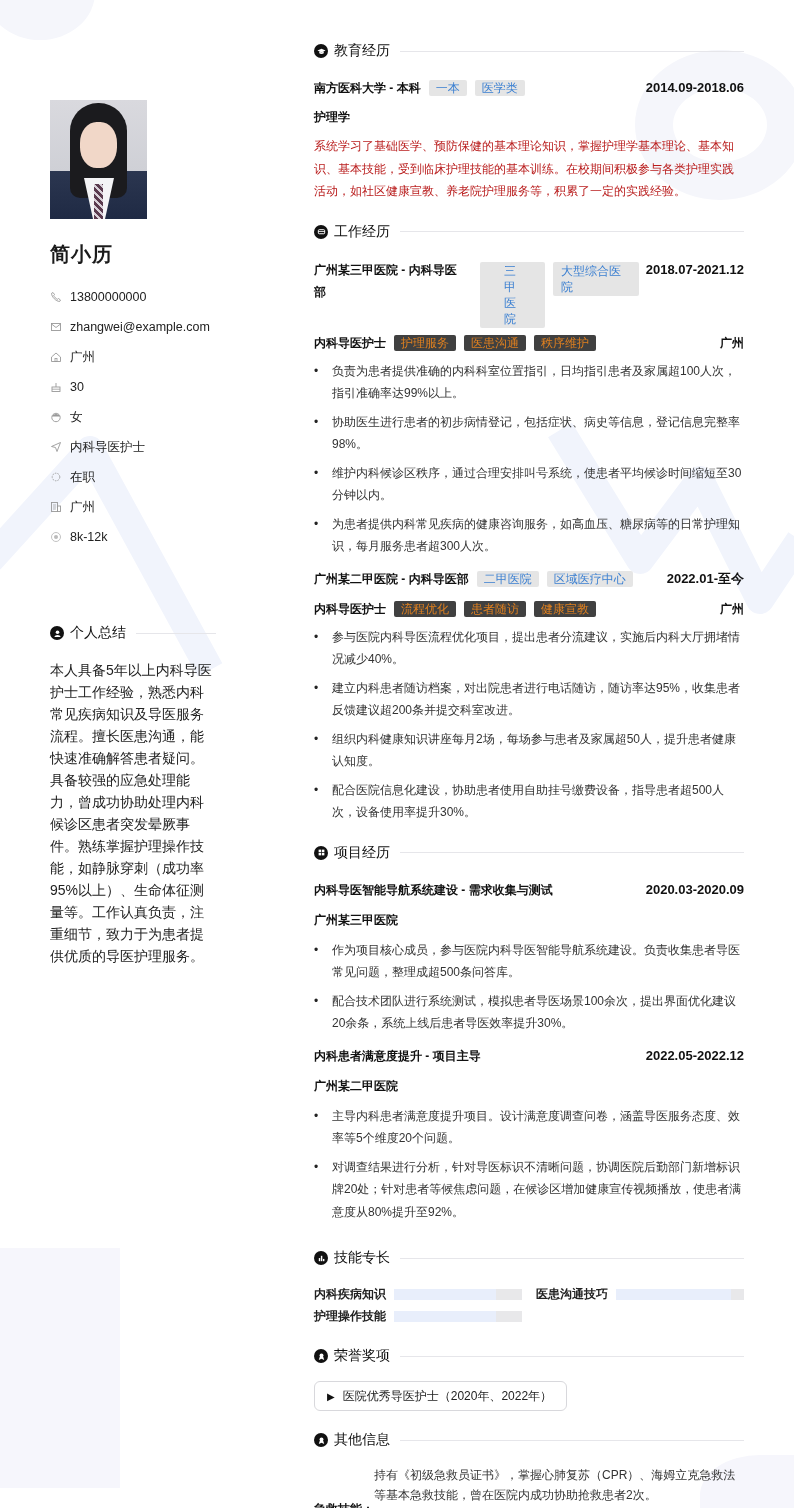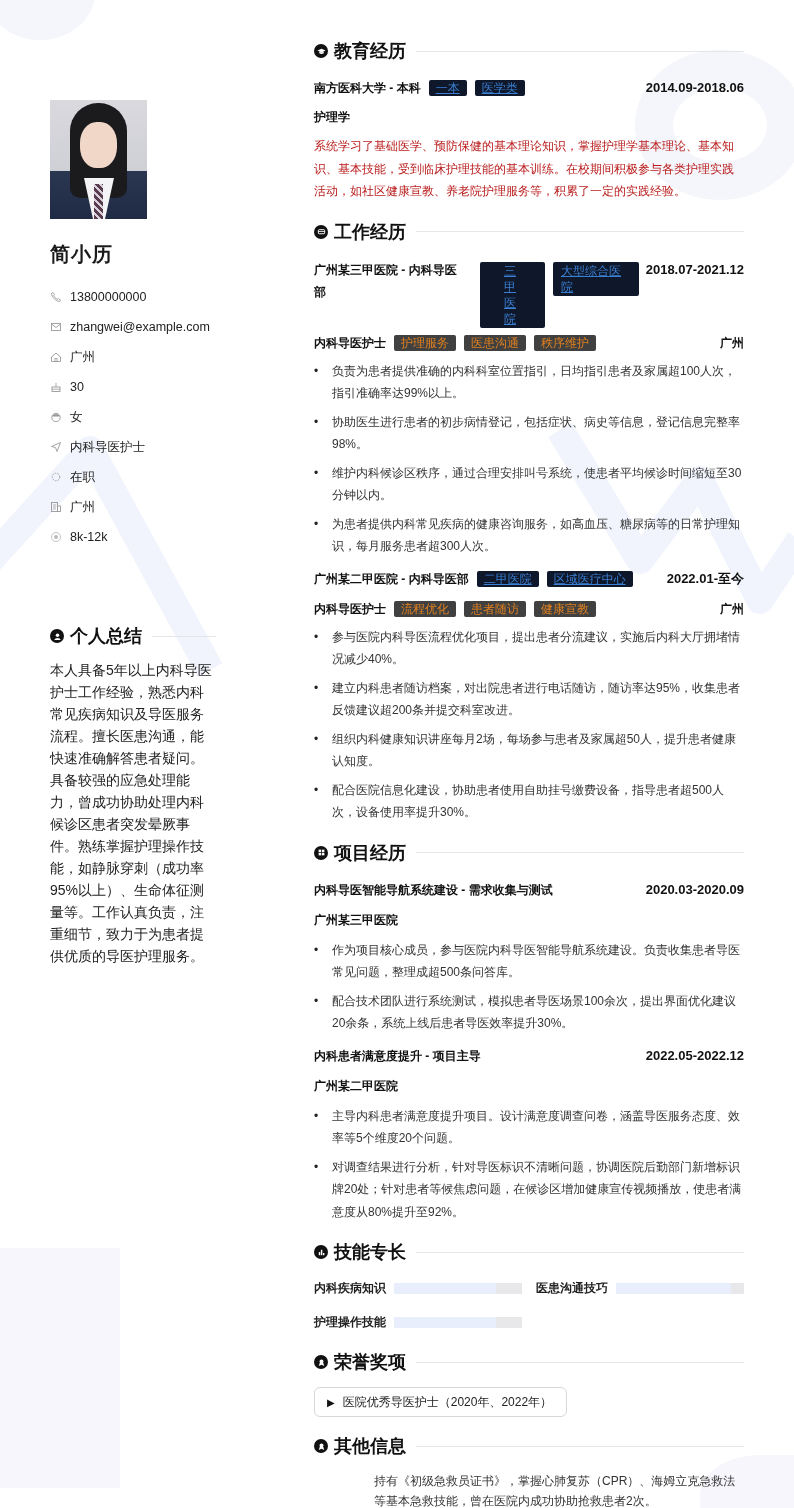--- a/index.html
+++ b/index.html
@@ -26,37 +26,37 @@
   .info-icon { width: 12px; height: 12px; margin-right: 8px; color: #999; display: inline-flex; align-items: center; justify-content: center; }
   .info-icon svg { width: 12px; height: 12px; }
 
   .summary-head { position: absolute; left: 50px; top: 624px; width: 166px; display: flex; align-items: center; z-index: 1; }
   .summary-text { position: absolute; left: 50px; top: 659px; width: 166px; font-size: 14px; line-height: 22px; color: #222; z-index: 1; }
 
   .right { position: absolute; left: 314px; top: 40px; width: 430px; z-index: 1; }
   .sec-head { display: flex; align-items: center; height: 22px; }
   .sec-icon { width: 14px; height: 14px; border-radius: 50%; background: #111; color: #fff; display: inline-flex; align-items: center; justify-content: center; margin-right: 6px; flex-shrink: 0; }
   .sec-icon svg { width: 9px; height: 9px; }
-  .sec-title { font-size: 18px; font-weight: bold; color: #111; white-space: nowrap; }
+  .sec-title { font-size: 14px; font-weight: normal; color: #111; white-space: nowrap; }
   .sec-line { flex: 1; height: 1px; background: #e6e6ea; margin-left: 10px; }
 
   .row { display: flex; align-items: flex-start; justify-content: space-between; }
   .row-left { display: flex; align-items: flex-start; flex-wrap: nowrap; }
   .bold { font-weight: bold; font-size: 12px; color: #111; line-height: 22px; }
   .date { font-weight: bold; font-size: 13px; color: #111; line-height: 22px; white-space: nowrap; }
   .tag { display: inline-block; font-size: 12px; line-height: 16px; padding: 0 7px; margin-left: 8px; margin-top: 3px; border-radius: 2px; }
-  .tag-blue { background: #0f172a; color: #3a7fd1; text-decoration: underline; }
+  .tag-blue { background: #e5e5e5; color: #3a7fd1; }
   .tag-orange { background: #404040; color: #e0801f; }
   .para { font-size: 12px; line-height: 22.5px; color: #b91c1c; }
   .bullets { list-style: none; }
   .bullets li { position: relative; padding-left: 18px; font-size: 12px; line-height: 22.5px; color: #333; margin-bottom: 6px; text-indent: 0; }
   .bullets li::before { content: "•"; position: absolute; left: 0; top: 0; color: #222; }
   .bullets li span { display: block; }
 
-  .skill-grid { display: grid; grid-template-columns: 222px 208px; row-gap: 12px; }
+  .skill-grid { display: grid; grid-template-columns: 222px 208px; }
   .skill { display: flex; align-items: center; height: 22px; }
   .skill-name { font-size: 12px; font-weight: bold; color: #222; width: 80px; white-space: nowrap; }
   .skill-bar { width: 128px; height: 11px; background: #e8e8ea; position: relative; }
   .skill-fill { position: absolute; left: 0; top: 0; bottom: 0; background: #e8eefb; }
 
   .award { display: inline-flex; align-items: center; height: 30px; padding: 0 14px 0 12px; border: 1px solid #d8d8dc; border-radius: 6px; font-size: 12px; color: #222; }
   .award .tri { font-size: 10px; margin-right: 8px; color: #111; }
 
   .other { display: flex; font-size: 12px; line-height: 20px; color: #333; }
   .other-label { font-weight: bold; color: #111; white-space: nowrap; margin-top: 34px; }
@@ -327,21 +327,21 @@
         <li>
             <span>主导内科患者满意度提升项目。设计满意度调查问卷，涵盖导医服务态度、效率等5个维度20个问题。</span>
           </li>
         <li>
             <span>对调查结果进行分析，针对导医标识不清晰问题，协调医院后勤部门新增标识牌20处；针对患者等候焦虑问题，在候诊区增加健康宣传视频播放，使患者满意度从80%提升至92%。</span>
           </li>
       </ul>
     </div>
   </section>
 
-  <section style="margin-top:18px">
+  <section style="margin-top:24px">
     <div class="sec-head">
       <span class="sec-icon">
           <svg viewBox="0 0 10 10">
             <rect x="2" y="4.5" width="1.6" height="3.5" fill="#fff"></rect>
             <rect x="4.3" y="2" width="1.6" height="6" fill="#fff"></rect>
             <rect x="6.6" y="5.5" width="1.6" height="2.5" fill="#fff"></rect>
           </svg>
         </span>
       <span class="sec-title">技能专长</span>
       <span class="sec-line"></span>

